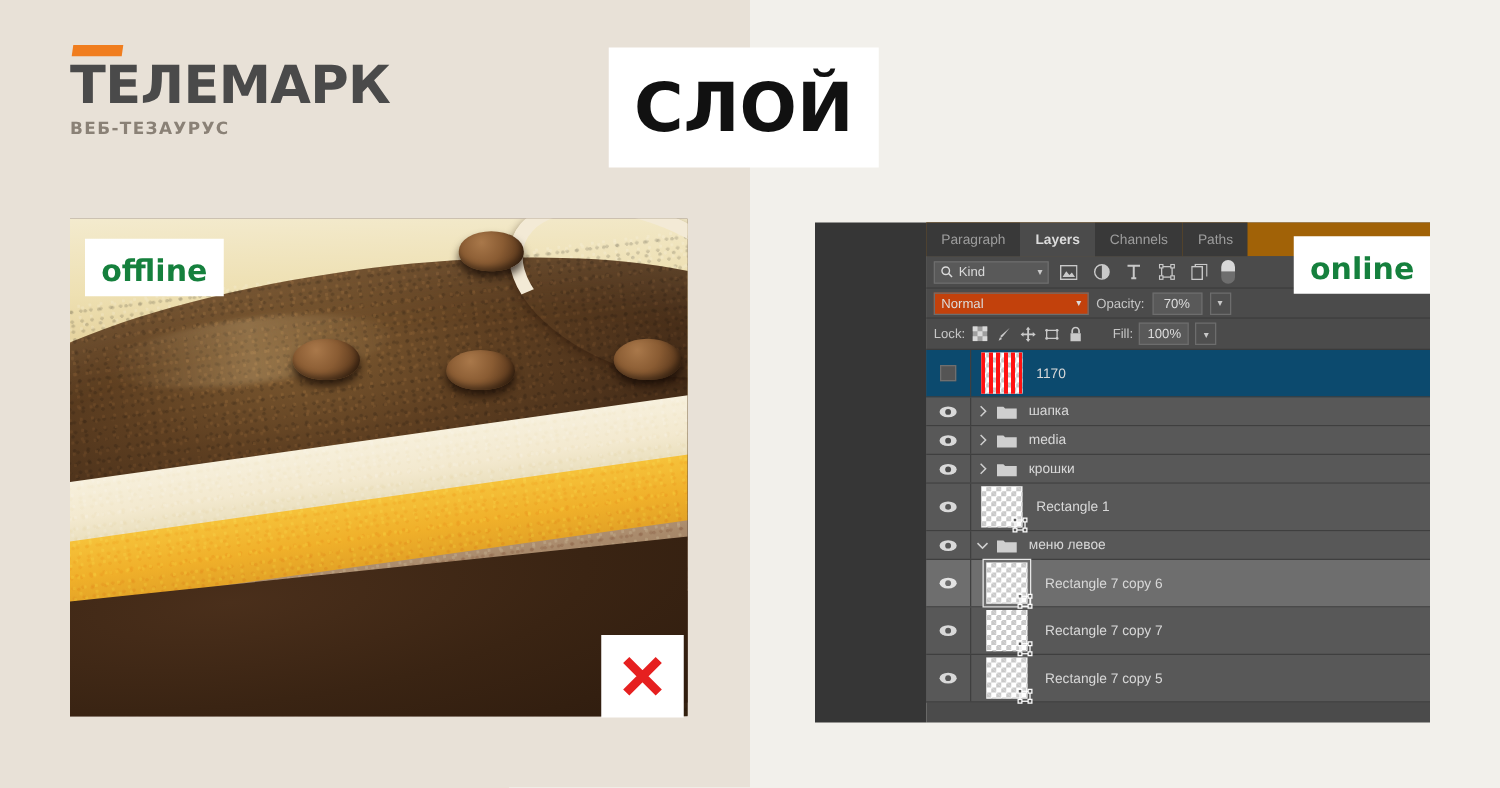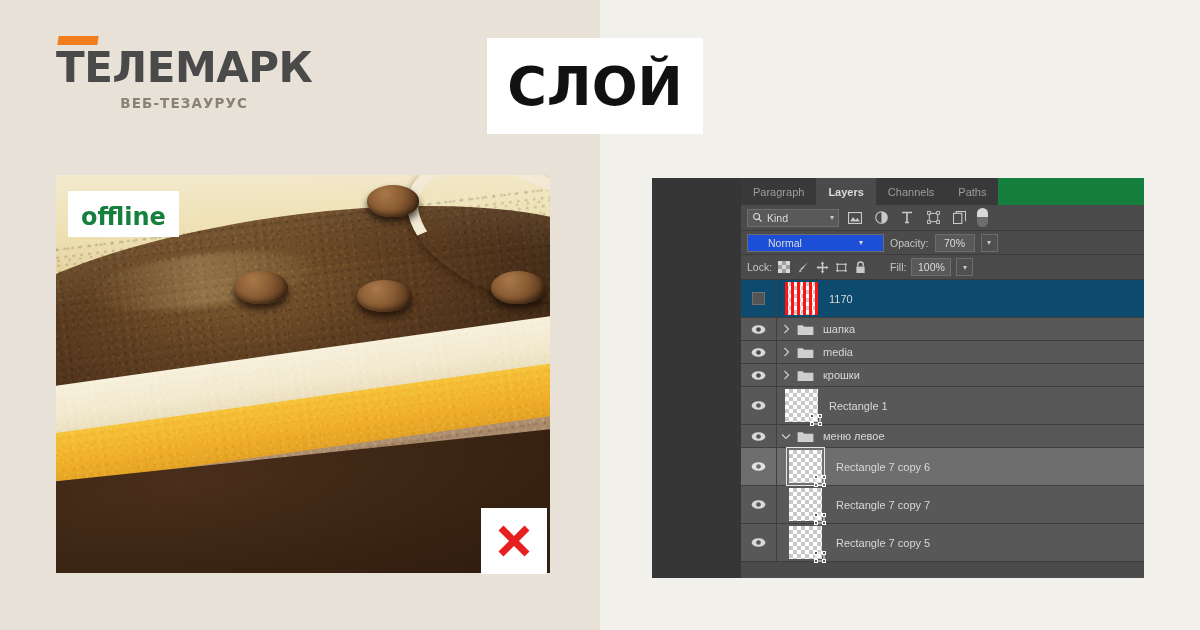--- a/index.html
+++ b/index.html
@@ -18,21 +18,21 @@
   
   .logo { position:absolute; left:56px; top:36px; }
   .logo-bar { width:40px; height:9px; background:#f07d1e; margin-left:2px; margin-bottom:3px;
               transform: skewX(-8deg); }
   .logo-title {
     font-size:42px; font-weight:bold; color:#4a4a4a; letter-spacing:-0.5px;
     line-height:0.95; font-family:"DejaVu Sans", sans-serif;
   }
   .logo-sub {
     font-size:13.5px; font-weight:bold; color:#8a8176; letter-spacing:1.1px;
-    margin-top:7px; font-family:"DejaVu Sans", sans-serif;text-align:center;
+    margin-top:7px; font-family:"DejaVu Sans", sans-serif;
   }
 
   
   .wordbox {
     position:absolute; left:487px; top:38px; width:216px; height:96px;
     background:#ffffff; display:flex; align-items:center; justify-content:center;
   }
   .wordbox span {
     font-size:54px; font-weight:bold; color:#111; letter-spacing:0px;
     font-family:"DejaVu Sans", sans-serif;
@@ -134,21 +134,21 @@
   .v-cross svg, .v-check svg { display:block; }
 
   
   .ps-darkstrip {
     position:absolute; left:652px; top:178px; width:89px; height:400px; background:#363636;
   }
   .ps-panel {
     position:absolute; left:741px; top:178px; width:403px; height:400px;
     background:#4b4b4b; color:#d4d4d4; font-size:11px;
   }
-  .ps-tabbar { height:27px; background:#15803d; display:flex; align-items:stretch; }
+  .ps-tabbar { height:27px; background:#a16207; display:flex; align-items:stretch; }
   .ps-tab {
     padding:0 12px; display:flex; align-items:center; font-size:11px;
     color:#9d9d9d; background:#393939;
   }
   .ps-tab.active { background:#4b4b4b; color:#dcdcdc; font-weight:bold; }
   .ps-filterrow {
     height:26px; background:#4b4b4b; display:flex; align-items:center;
     padding:0 6px; gap:6px; border-bottom:1px solid #3b3b3b;
   }
   .kind-select {
@@ -161,22 +161,22 @@
   .toggle-pill {
     width:11px; height:19px; border-radius:6px;
     background: linear-gradient(180deg,#d8d8d8 0%,#d8d8d8 46%,#6e6e6e 50%,#6e6e6e 100%);
     margin-left:2px;
   }
   .ps-moderow {
     height:24px; background:#4b4b4b; display:flex; align-items:center;
     padding:0 6px; gap:6px; border-bottom:1px solid #3b3b3b;
   }
   .mode-select {
-    width:137px; height:18px; background:#1d4ed8; border:1px solid #6d6d6d;
-    display:flex; align-items:center; padding:0 20px; color:#dcdcdc; font-size:10.5px;
+    width:124px; height:18px; background:#c2410c; border:1px solid #6d6d6d;
+    display:flex; align-items:center; padding:0 5px; color:#dcdcdc; font-size:10.5px;
   }
   .mode-select .caret { margin-left:auto; font-size:8px; }
   .lbl { color:#c6c6c6; font-size:10.5px; }
   .numfield {
     width:40px; height:18px; background:#595959; border:1px solid #6d6d6d;
     display:flex; align-items:center; justify-content:center;
     color:#dcdcdc; font-size:10.5px;
   }
   .stepper {
     width:17px; height:18px; background:#4f4f4f; border:1px solid #6d6d6d;
@@ -273,20 +273,21 @@
         </div>
       <div class="layer lay-dark">
           <div class="texture"></div>
         </div>
     </div>
     <div class="base-choc"></div>
   </div>
 
   <div class="badge badge-offline">offline</div>
 
+  <div class="badge badge-online">online</div>
 
   <div class="verdict v-cross">
     <svg width="40" height="40" viewBox="0 0 40 40">
       <path d="M7 7 L33 33 M33 7 L7 33" stroke="#e62020" stroke-width="7" stroke-linecap="butt"></path>
     </svg>
   </div>
   <div class="verdict v-check">
     <svg width="44" height="40" viewBox="0 0 44 40">
       <path d="M5 21 L17 32 L39 7" stroke="#1fa938" stroke-width="7" fill="none" stroke-linecap="butt" stroke-linejoin="miter"></path>
     </svg>

